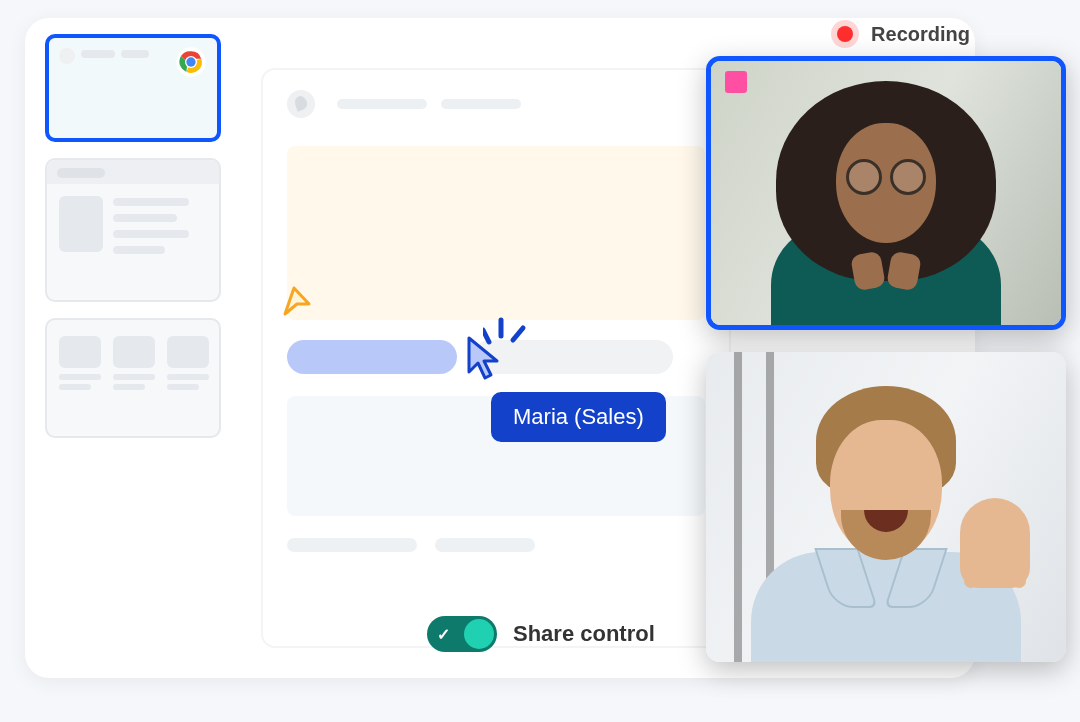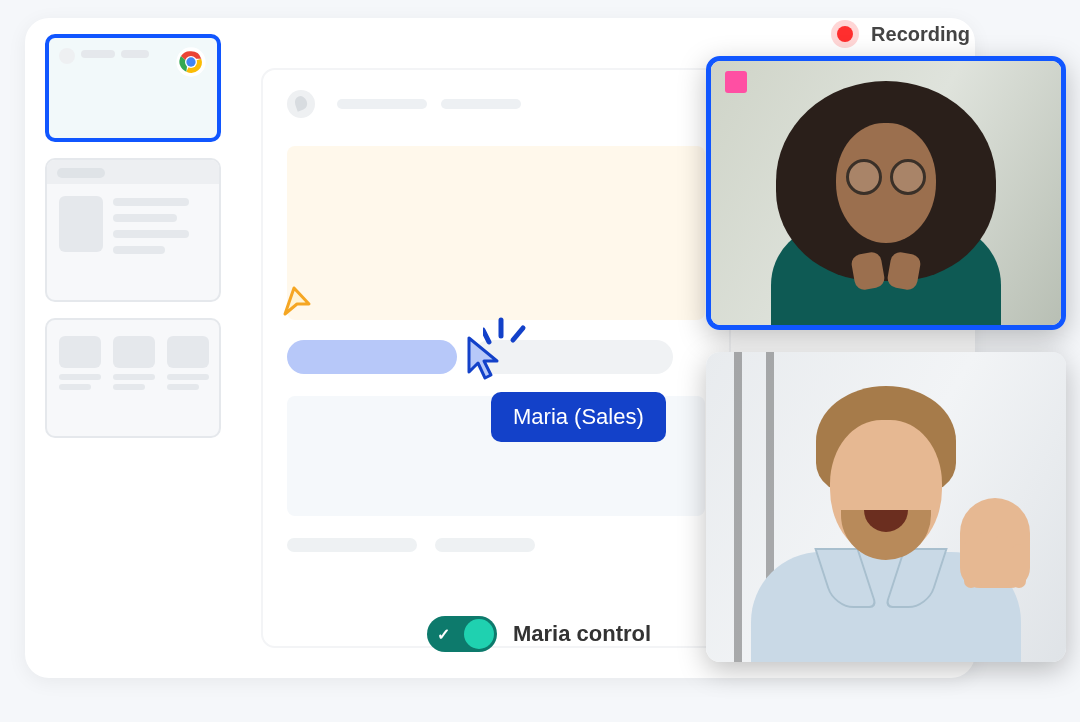--- a/index.html
+++ b/index.html
@@ -573,21 +573,21 @@
     <path d="M4 4 L4 38 L13 29 L20 44 L26 41 L19 27 L32 27 Z" fill="#b7c8f9" stroke="#1341c9" stroke-width="3" stroke-linejoin="round"></path>
   </svg>
 
   <div class="cursor-label">Maria (Sales)</div>
 
   <div class="share-control">
     <div class="toggle">
       <span class="toggle-check">✓</span>
       <span class="toggle-knob"></span>
     </div>
-    <span class="share-label">Maria control</span>
+    <span class="share-label">Share control</span>
   </div>
 
 </div>
 
 <div class="recording-badge">
   <span class="rec-dot-outer">
     <span class="rec-dot-inner"></span>
   </span>
   <span class="rec-label">Recording</span>
 </div>

